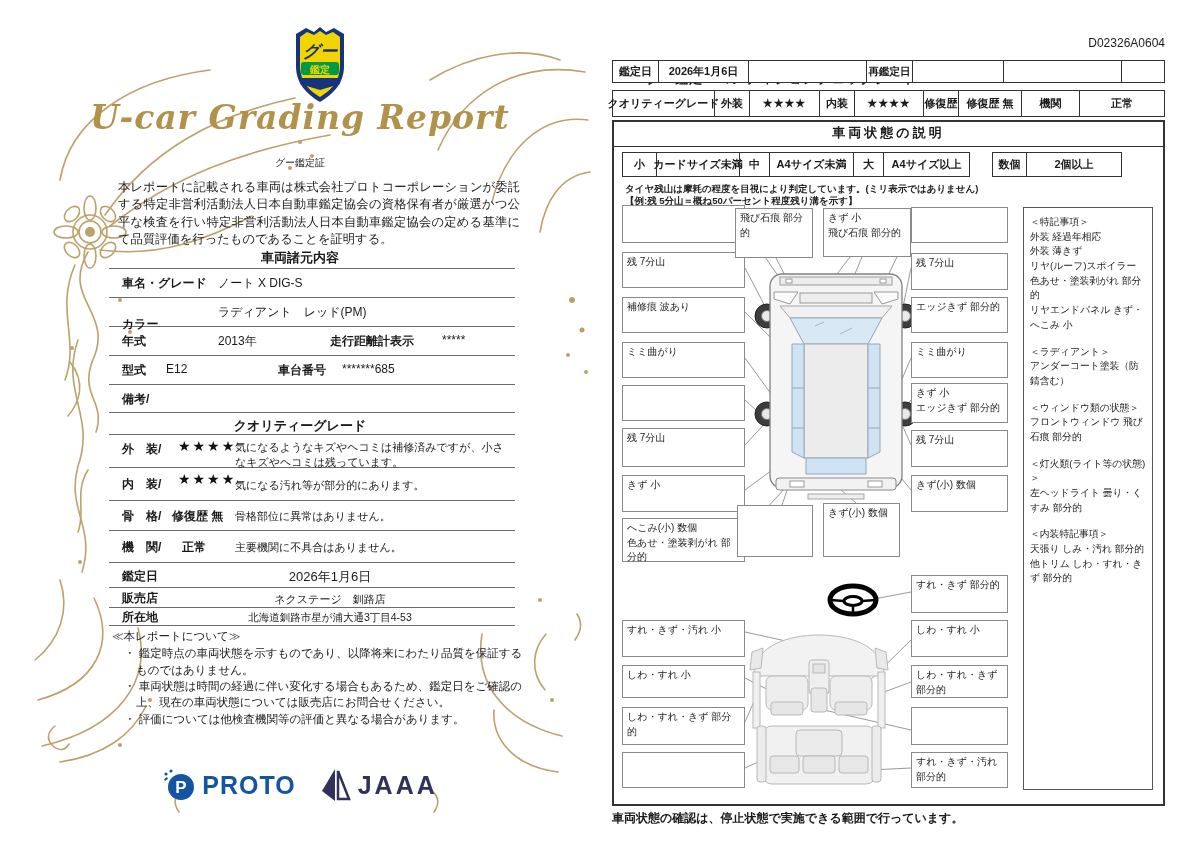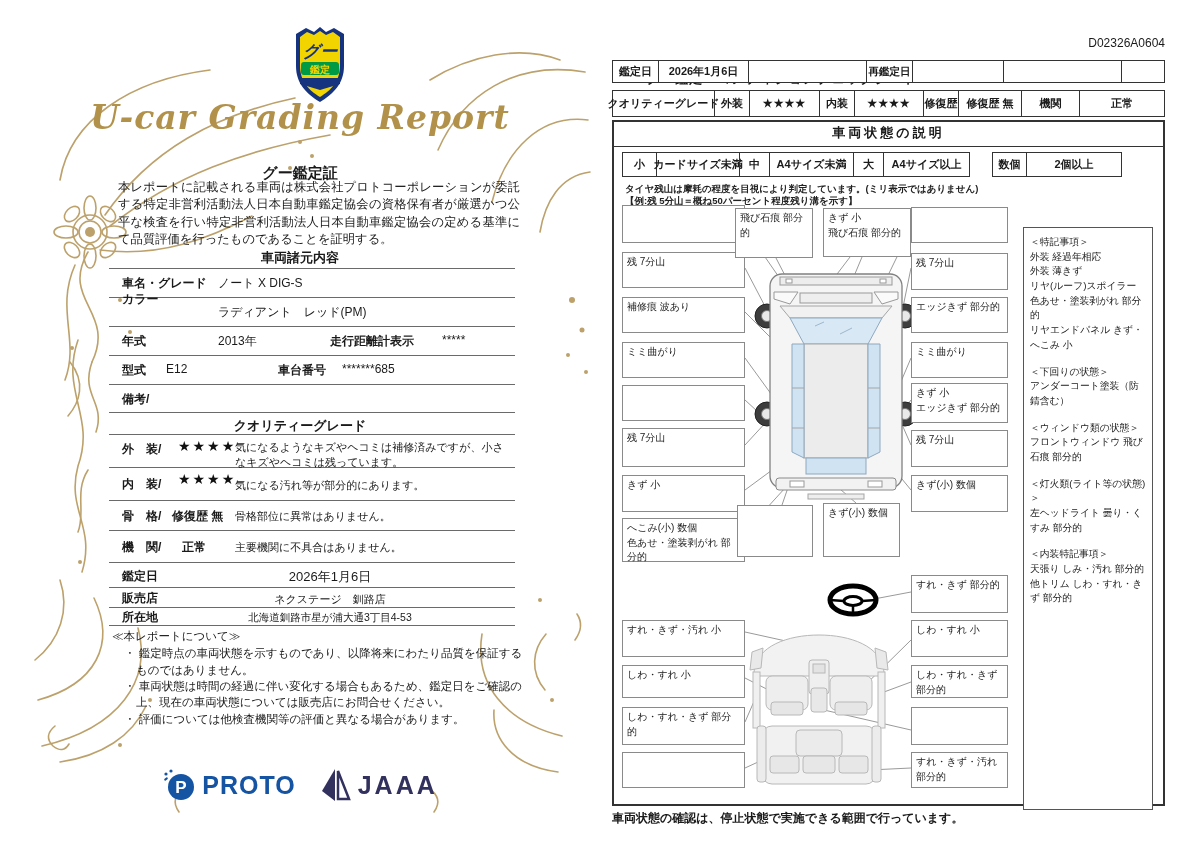--- a/index.html
+++ b/index.html
@@ -9,22 +9,22 @@
   #leftpage{left:0;width:600px;}
   #rightpage{left:600px;width:600px;}
   svg{display:block;}
 
   
   .flourish{position:absolute;left:0;top:0;pointer-events:none;}
   #badge{position:absolute;left:292px;top:24px;width:56px;height:80px;}
   #ucar-title{position:absolute;left:0;top:98px;width:600px;text-align:center;
       font-family:"DejaVu Serif",serif;font-style:italic;font-weight:bold;
       font-size:33px;color:#b2924a;letter-spacing:1px;}
-  #cert-subtitle{position:absolute;left:0;top:164px;width:600px;text-align:center;
-      font-weight:bold;font-size:15px;}
+  #cert-subtitle{position:absolute;left:0;top:156px;width:600px;text-align:center;
+      font-weight:normal;font-size:10px;}
   #cert-intro{position:absolute;left:118px;top:179px;width:402px;font-size:12.3px;
       line-height:1.42;text-align:justify;}
   .sec-head{position:absolute;left:0;width:600px;text-align:center;font-weight:bold;font-size:13px;}
   .hl{position:absolute;left:109px;width:406px;border-top:1px solid #6a6a6a;height:0;}
   .cell-label{position:absolute;font-size:12px;font-weight:bold;}
   .cell-value{position:absolute;font-size:12px;}
   .stars{font-size:14px;letter-spacing:2px;color:#111;font-weight:normal;}
   .gdesc{position:absolute;left:235px;width:276px;font-size:11px;line-height:1.35;}
   #about{position:absolute;left:112px;top:628px;width:412px;font-size:11.5px;line-height:1.42;}
   #about .ab-h{font-weight:normal;margin-bottom:1px;}
@@ -50,21 +50,21 @@
       font-weight:bold;font-size:13px;letter-spacing:3px;}
   .legend{height:25px;}
   .legend .c{font-size:11px;}
   .tirenote{position:absolute;left:25px;font-size:9.5px;line-height:1.3;font-weight:bold;color:#222;}
   .cb{position:absolute;border:1px solid #8a8a8a;background:#fff;font-size:10px;
       padding:2px 4px;line-height:1.45;white-space:pre-line;box-sizing:border-box;z-index:3;color:#222;}
   .cbl{left:22px;width:123px;}
   .cbr{left:311px;width:97px;}
   #notes-panel{position:absolute;left:423px;top:207px;width:130px;height:583px;z-index:3;
       border:1px solid #555;box-sizing:border-box;background:#fff;padding:7px 6px;
-      font-size:9.8px;line-height:1.5;color:#222;margin-top:20px;}
+      font-size:9.8px;line-height:1.5;color:#222;}
   #notes-panel .np-g{margin-bottom:12px;}
   #notes-panel .np-l{white-space:pre-line;}
   #diagram-overlay{position:absolute;left:0;top:0;z-index:1;pointer-events:none;}
   #cc-footer{position:absolute;left:12px;top:810px;width:553px;font-size:12px;font-weight:bold;}
 </style>
 </head>
 <body>
 
 <div id="canvas">
 
@@ -149,21 +149,21 @@
 
     <div class="hl" style="top:268px;"></div>
     <div class="hl" style="top:297px;"></div>
     <div class="hl" style="top:326px;"></div>
     <div class="hl" style="top:355px;"></div>
     <div class="hl" style="top:384px;"></div>
     <div class="hl" style="top:412px;"></div>
 
     <div class="cell-label" style="left:122px;top:275px;">車名・グレード</div>
     <div class="cell-value" style="left:218px;top:275px;">ノート X DIG-S</div>
-    <div class="cell-label" style="left:122px;top:291px;">カラー</div>
+    <div class="cell-label" style="left:122px;top:316px;">カラー</div>
     <div class="cell-value" style="left:218px;top:304px;">ラディアント　レッド(PM)</div>
     <div class="cell-label" style="left:122px;top:333px;">年式</div>
     <div class="cell-value" style="left:218px;top:333px;">2013年</div>
     <div class="cell-label" style="left:330px;top:333px;">走行距離計表示</div>
     <div class="cell-value" style="left:442px;top:333px;">*****</div>
     <div class="cell-label" style="left:122px;top:362px;">型式</div>
     <div class="cell-value" style="left:166px;top:362px;">E12</div>
     <div class="cell-label" style="left:278px;top:362px;font-family:Liberation Mono, monospace;">車台番号</div>
     <div class="cell-value" style="left:342px;top:362px;">*******685</div>
     <div class="cell-label" style="left:122px;top:391px;">備考/</div>
@@ -432,21 +432,21 @@
     <div id="notes-panel">
       <div class="np-g">
         <div class="np-h">＜特記事項＞</div>
         <div class="np-l">外装 経過年相応
 外装 薄きず
 リヤ(ルーフ)スポイラー
 色あせ・塗装剥がれ 部分的
 リヤエンドパネル きず・へこみ 小</div>
       </div>
       <div class="np-g">
-        <div class="np-h">＜下回りの状態＞</div>
+        <div class="np-h">＜ラディアント＞</div>
         <div class="np-l">アンダーコート塗装（防錆含む）</div>
       </div>
       <div class="np-g">
         <div class="np-h">＜ウィンドウ類の状態＞</div>
         <div class="np-l">フロントウィンドウ 飛び石痕 部分的</div>
       </div>
       <div class="np-g">
         <div class="np-h">＜灯火類(ライト等の状態)＞</div>
         <div class="np-l">左ヘッドライト 曇り・くすみ 部分的</div>
       </div>

